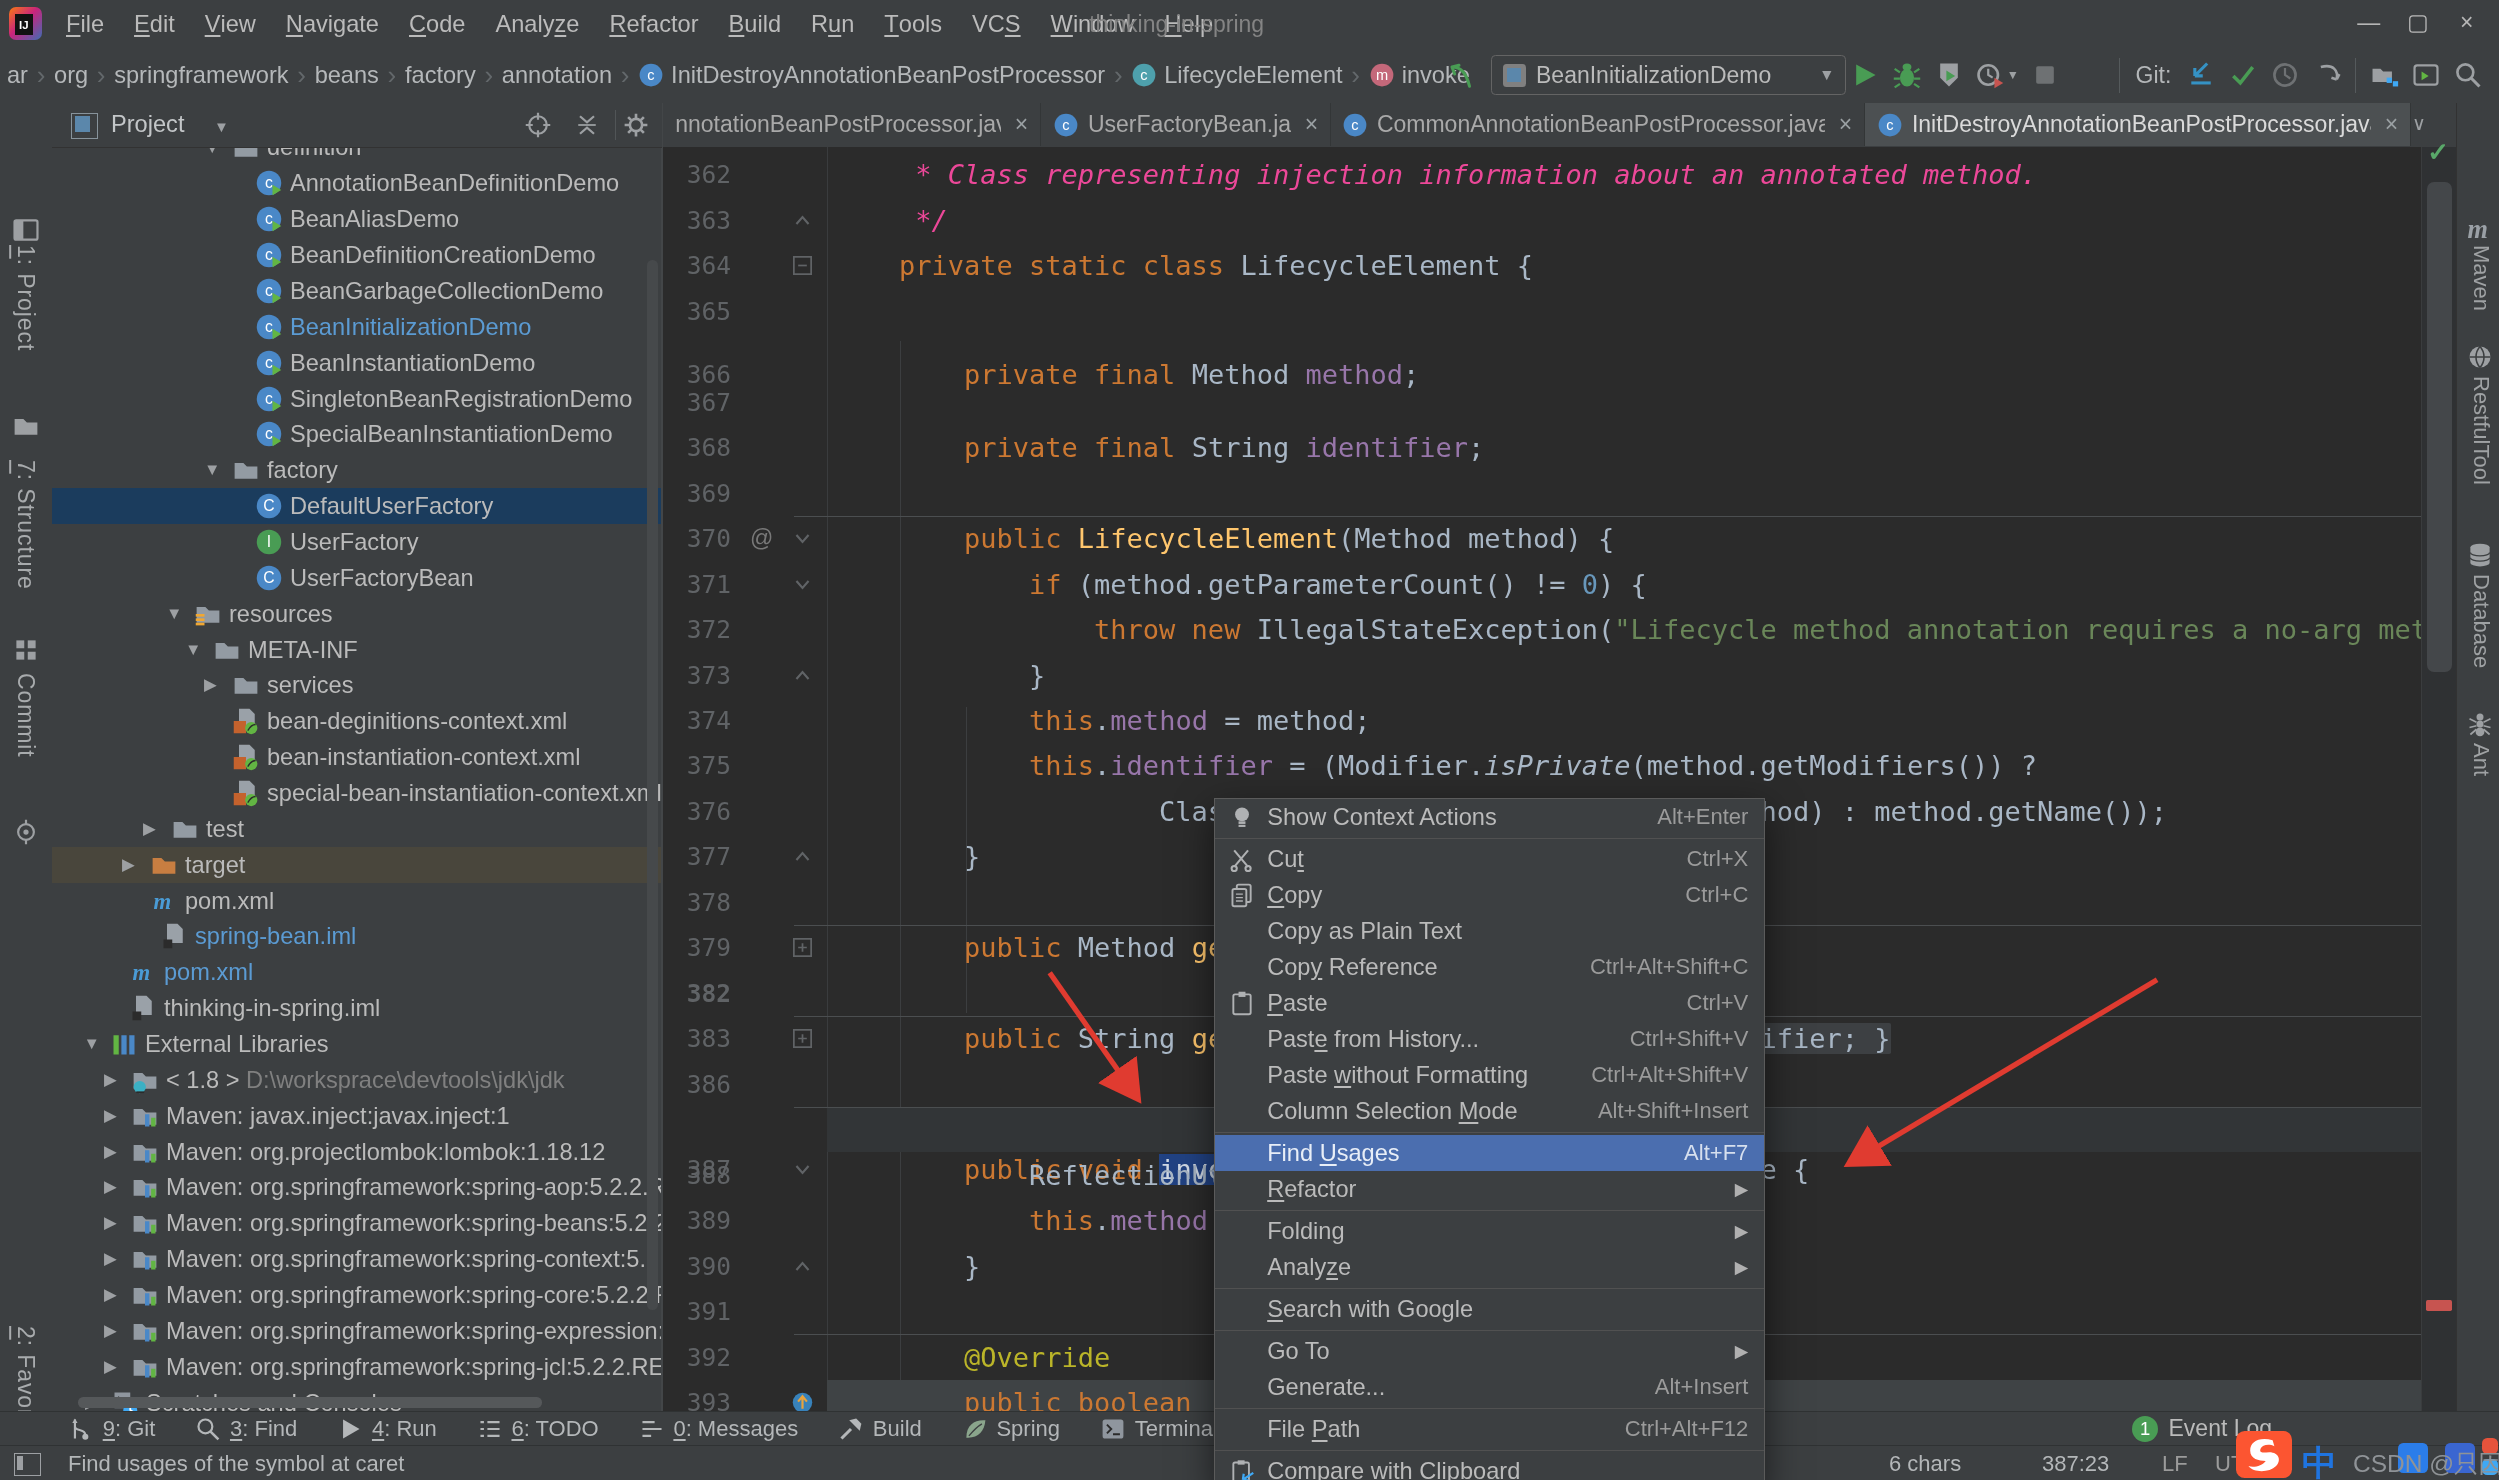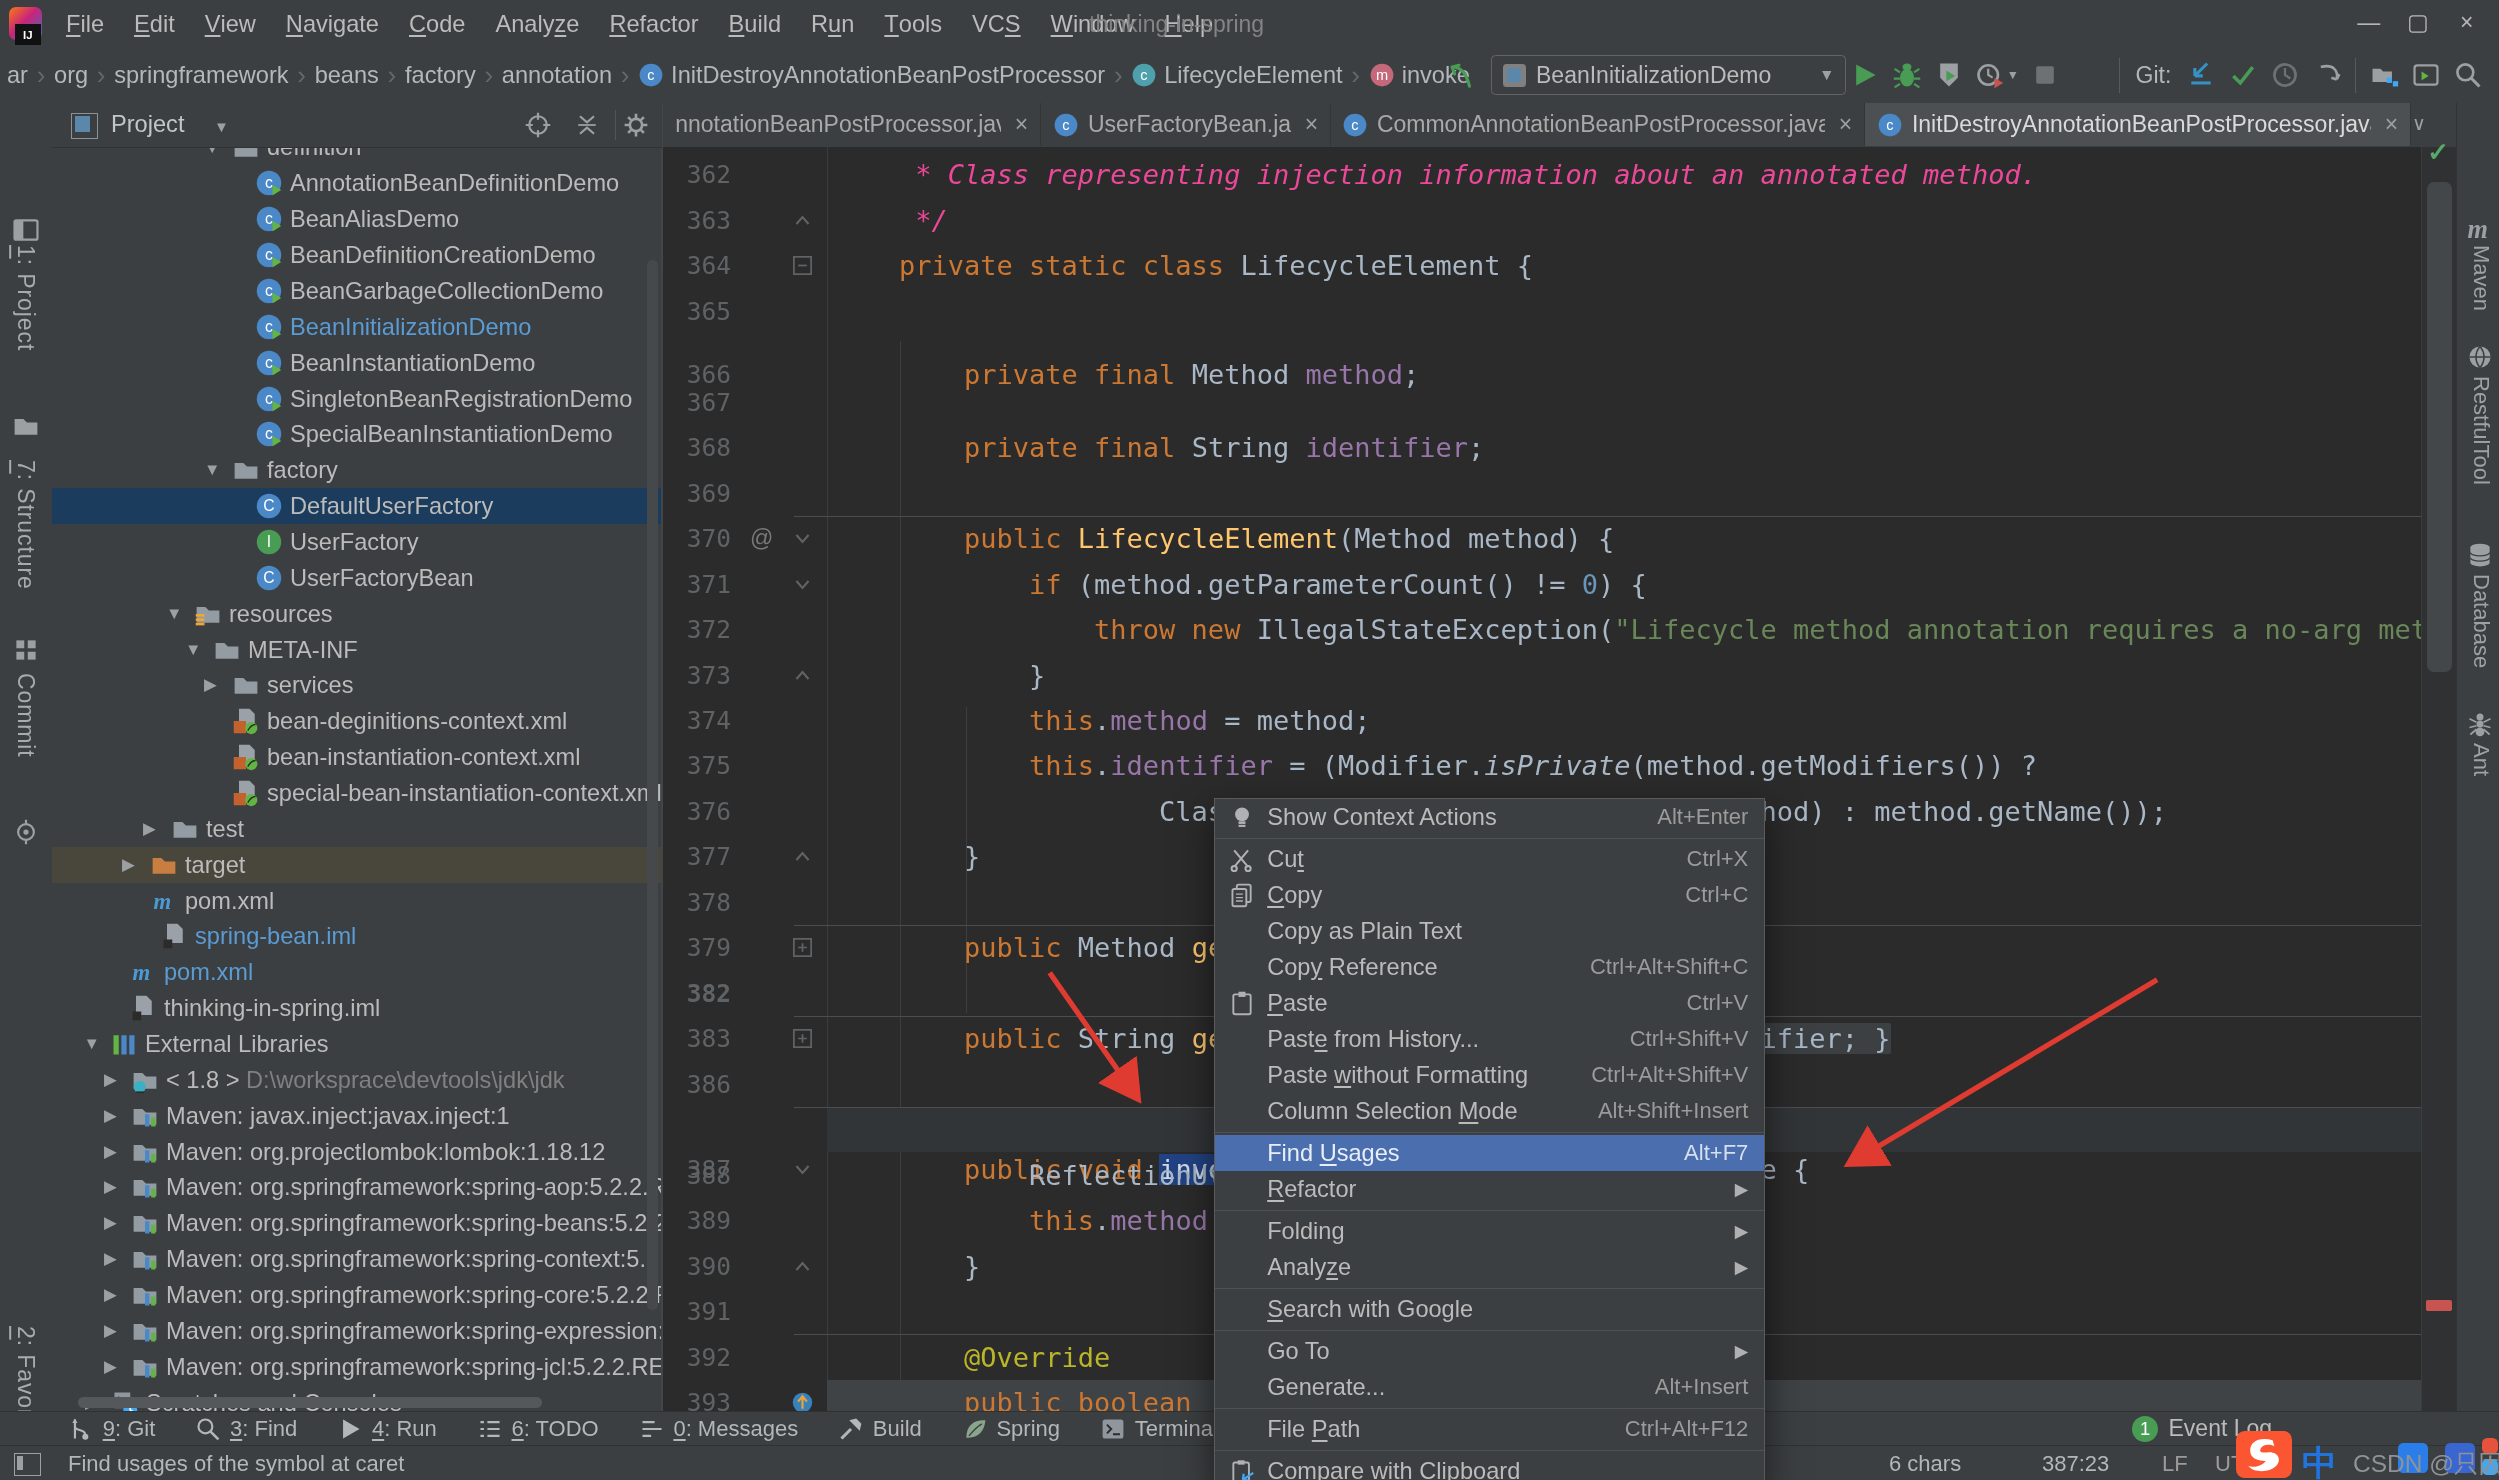--- a/index.html
+++ b/index.html
@@ -7,21 +7,21 @@
        font-family:"Liberation Sans",sans-serif;color:#bbbbbb;-webkit-font-smoothing:antialiased;}
   .abs{position:absolute;}
   .row{display:flex;align-items:center;}
   svg{display:block;}
   u{text-decoration:underline;text-underline-offset:2.6px;}
 
   
   #titlebar{left:0;top:0;width:2500px;height:48px;background:#3c3f41;}
   #logo{left:8.7px;top:7px;width:33px;height:33px;border-radius:7px;
         background:linear-gradient(135deg,#f97a12 0%,#c9247c 45%,#3e6db5 100%);}
-  #logo .in{position:absolute;left:6.1px;top:17px;width:26px;height:21px;background:#111;color:#fff;
+  #logo .in{position:absolute;left:6.1px;top:7px;width:18px;height:21px;background:#111;color:#fff;
         font-size:11.4px;font-weight:bold;display:flex;align-items:center;justify-content:center;}
   .menu-item{height:48px;display:flex;align-items:center;padding:0 15px;font-size:23.6px;color:#bbbbbb;cursor:default;}
   #win-title{top:0;height:48px;display:flex;align-items:center;font-size:23px;color:#848484;}
   .winbtn{width:49px;height:35px;display:flex;align-items:center;justify-content:center;font-size:23px;color:#b6b6b6;}
 
   
   #navbar{left:0;top:48px;width:2500px;height:55px;background:#3c3f41;border-bottom:0.9px solid #2f3233;}
   .crumb{font-size:23.6px;color:#b5b8ba;display:flex;align-items:center;gap:7px;}
   .crumb-sep{color:#63686b;font-size:26px;padding:0 8.7px;}
   #runcombo{height:38px;border:0.9px solid #646464;border-radius:4.4px;display:flex;align-items:center;

